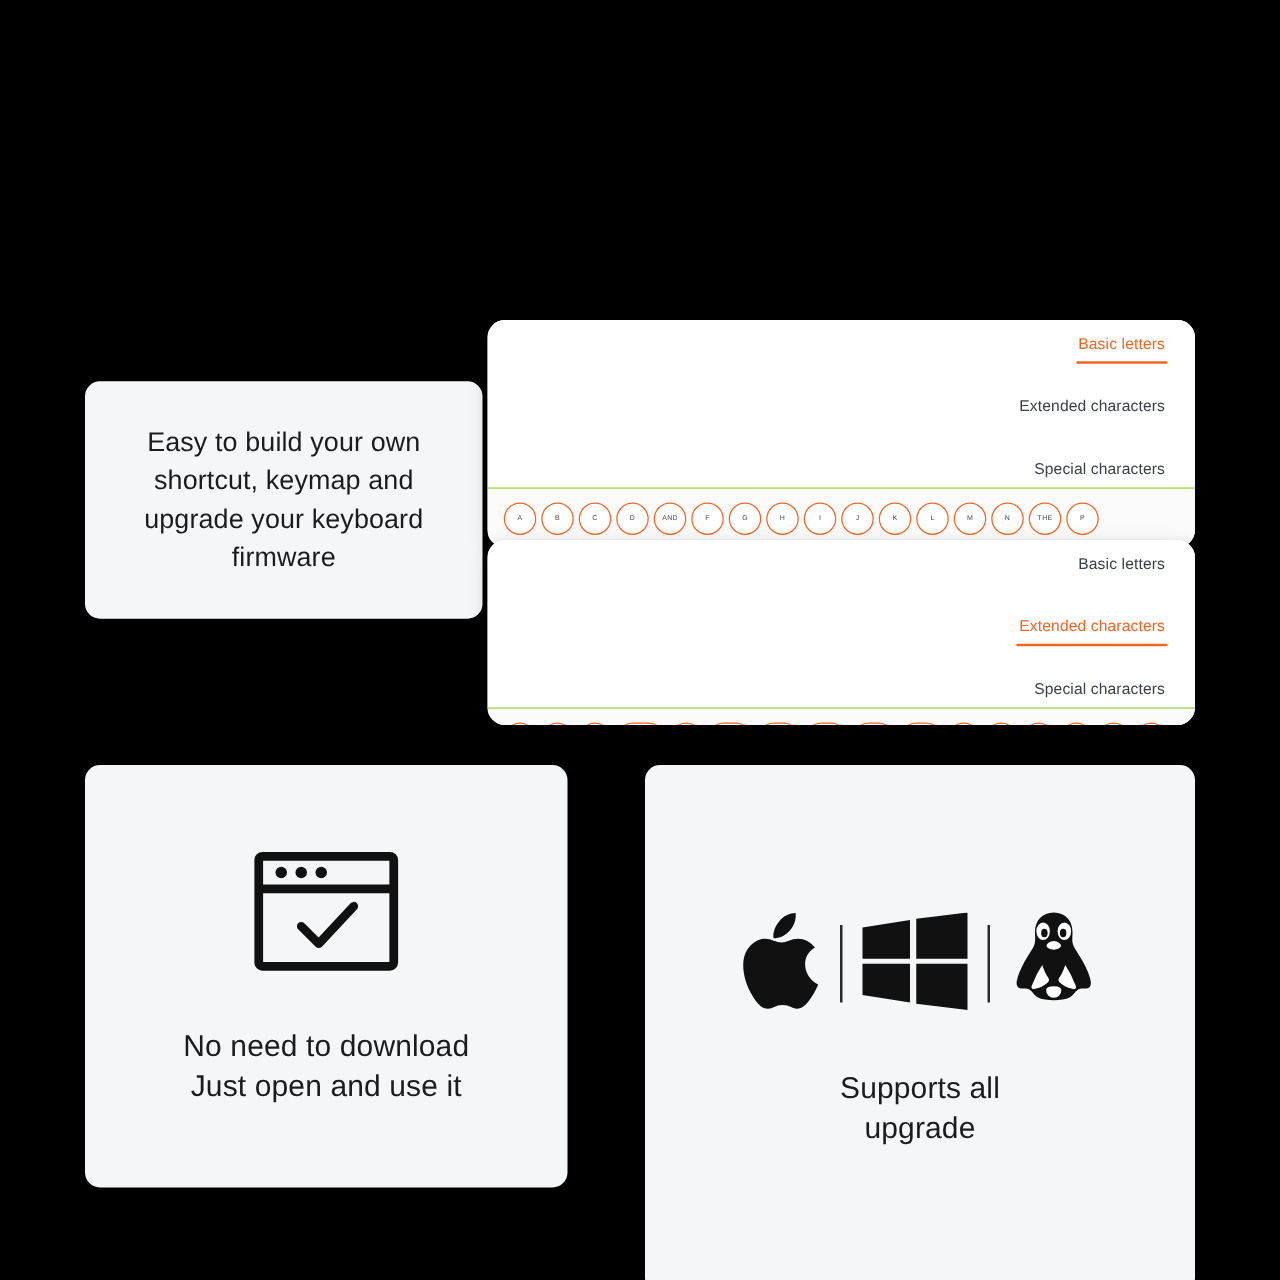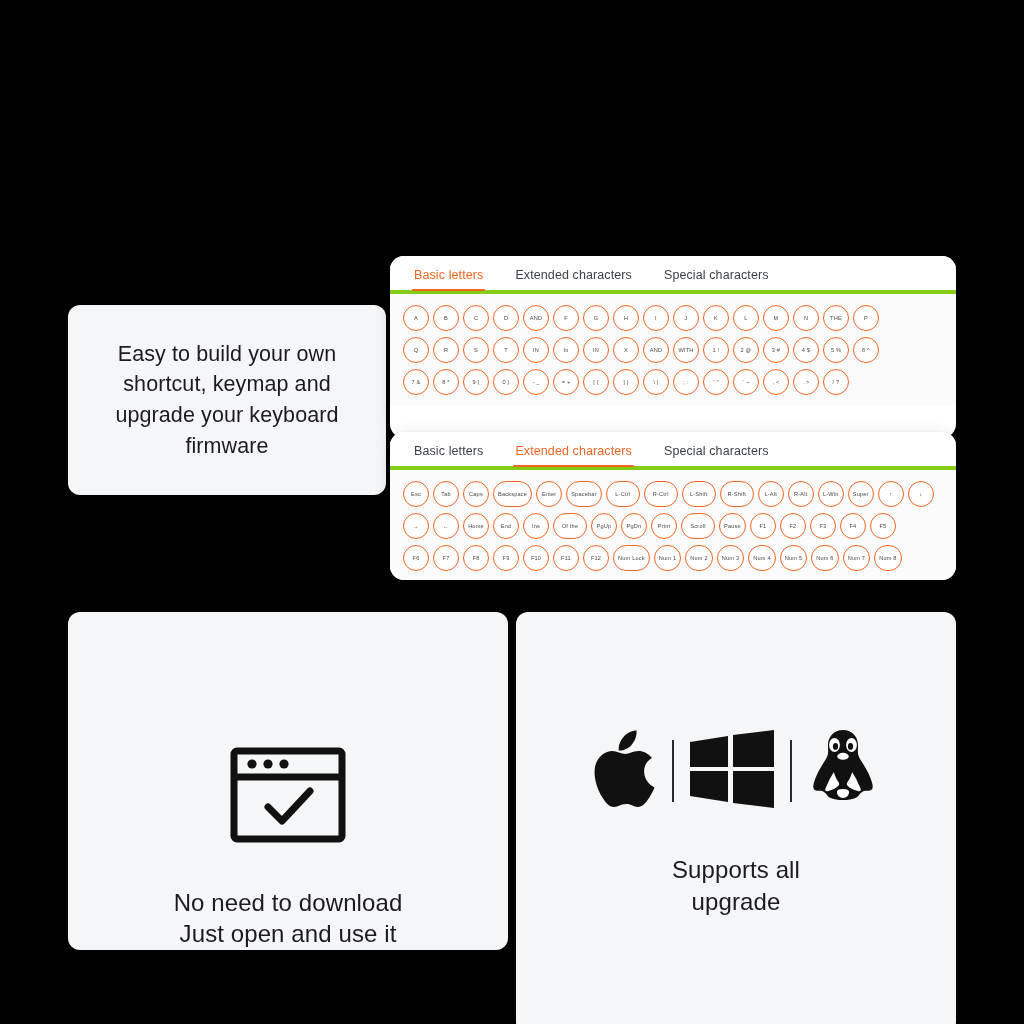--- a/index.html
+++ b/index.html
@@ -49,24 +49,26 @@
     background: #ffffff;
     border-radius: 14px;
     box-shadow: 0 4px 16px rgba(0,0,0,0.16), 0 1px 3px rgba(0,0,0,0.10);
     overflow: hidden;
   }
   #panel-basic   { left: 390px; top: 256px; width: 566px; height: 182px; }
   #panel-ext     { left: 390px; top: 432px; width: 566px; height: 148px; z-index: 4; }
 
   .tabs {
     display: flex;
+    align-items: flex-end;
     gap: 28px;
     padding: 12px 22px 0 22px;
-    border-bottom: 4px solid #84cc16;
+    border-bottom: 1px solid #84cc16;
     background: #ffffff;
+    flex-direction: column;
   }
   .tab {
     position: relative;
     font-size: 12.5px;
     color: #3a3f47;
     padding: 0 2px 8px 2px;
     white-space: nowrap;
     letter-spacing: .1px;
     cursor: pointer;
   }
@@ -106,23 +108,23 @@
     justify-content: center;
     white-space: nowrap;
     letter-spacing: .2px;
     cursor: pointer;
   }
   .key.wide { min-width: 34px; }
 
   
   #card-download {
     left: 68px; top: 612px;
-    width: 440px; height: 338px;
+    width: 386px; height: 338px;
     display: flex; flex-direction: column;
-    align-items: center; justify-content: flex-end;
+    align-items: center; justify-content: center;
   }
   #card-os {
     left: 516px; top: 612px;
     width: 440px; height: 422px;
     display: flex; flex-direction: column;
     align-items: center; justify-content: center;
   }
   .card-icon { margin-bottom: 36px; }
   .card-caption {
     text-align: center;

